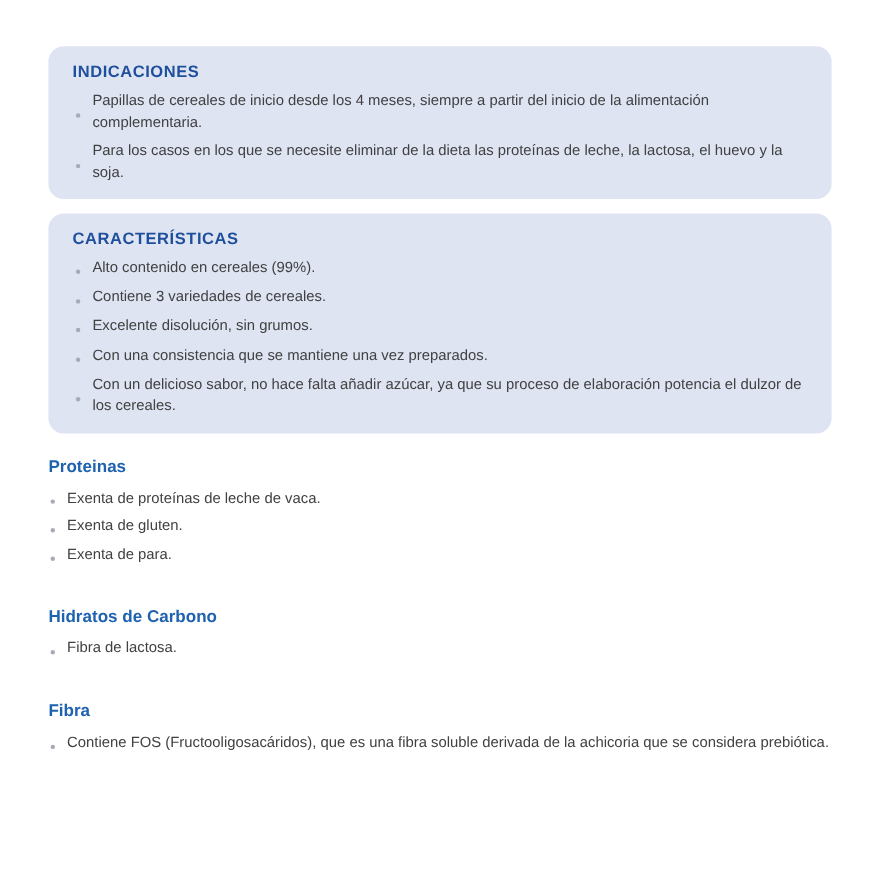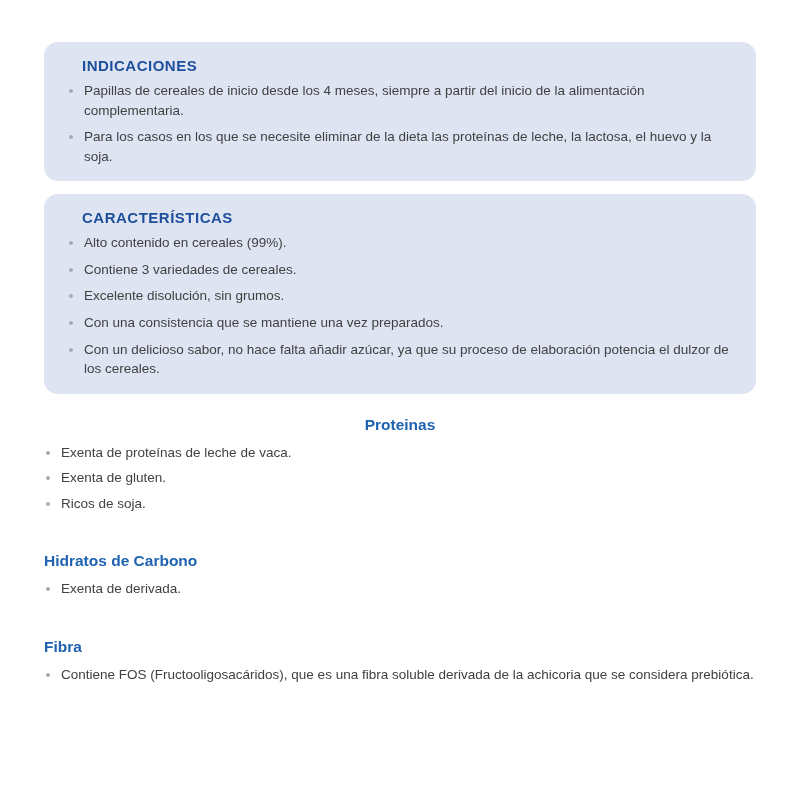--- a/index.html
+++ b/index.html
@@ -17,49 +17,49 @@
     overflow:hidden;
   }
   .content{padding:42px 44px 0 44px;}
   .infobox{
     background:var(--box-bg);
     border-radius:14px;
     padding:13px 20px 15px 20px;
   }
   .infobox + .infobox{margin-top:13px;}
   .infobox h2{
-    margin:2px 0 7px 18px;
+    margin:2px 0 7px 2px;
     font-size:15px;
     font-weight:bold;
     letter-spacing:.5px;
     color:var(--box-title);
   }
   ul.bullets{list-style:none;margin:0;padding:0;}
   ul.bullets li{
     display:flex;
-    align-items:flex-start;
+    align-items:center;
     font-size:13.5px;
     line-height:1.45;
     color:var(--body-text);
     margin-top:6px;
   }
   .infobox ul.bullets li{margin-top:7px;}
   ul.bullets .dot{
     flex:none;
     width:4px;height:4px;border-radius:50%;
     background:var(--bullet);
     margin:8px 11px 0 5px;
   }
   .section h3{
     margin:39px 0 9px 0;
     font-size:15.5px;
     font-weight:bold;
     color:var(--section-title);
   }
-  .section.first h3{margin-top:22px;text-align:center;}
+  .section.first h3{margin-top:22px;}
   .section ul.bullets .dot{margin-left:2px;}
 </style>
 </head>
 <body>
 
 <div class="content">
 
   <section class="infobox">
     <h2>INDICACIONES</h2>
     <ul class="bullets">
@@ -106,31 +106,31 @@
         <li>
           <span class="dot"></span>
           <span>Exenta de proteínas de leche de vaca.</span>
         </li>
         <li>
           <span class="dot"></span>
           <span>Exenta de gluten.</span>
         </li>
         <li>
           <span class="dot"></span>
-          <span>Ricos de soja.</span>
+          <span>Exenta de para.</span>
         </li>
       </ul>
   </section>
 
   <section class="section">
     <h3>Hidratos de Carbono</h3>
     <ul class="bullets">
         <li>
           <span class="dot"></span>
-          <span>Exenta de derivada.</span>
+          <span>Fibra de lactosa.</span>
         </li>
       </ul>
   </section>
 
   <section class="section">
     <h3>Fibra</h3>
     <ul class="bullets">
         <li>
           <span class="dot"></span>
           <span>Contiene FOS (Fructooligosacáridos), que es una fibra soluble derivada de la achicoria que se considera prebiótica.</span>

